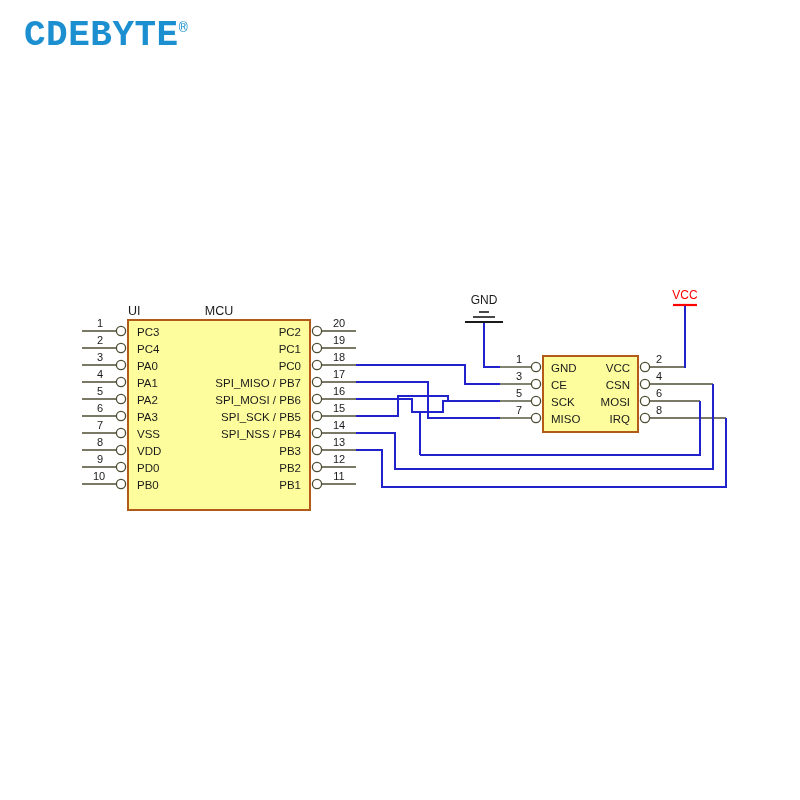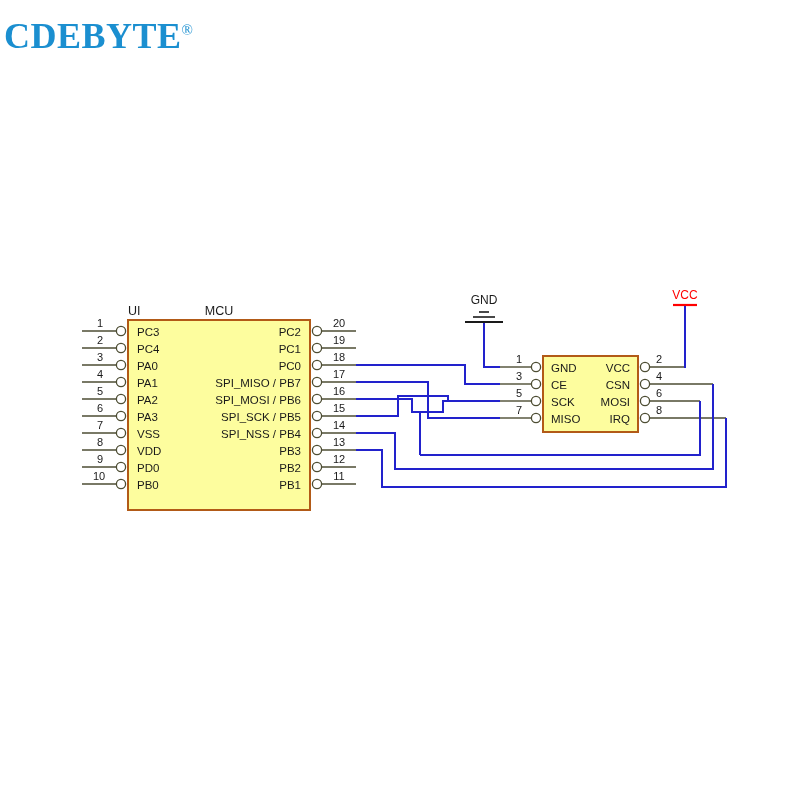--- a/index.html
+++ b/index.html
@@ -3,24 +3,24 @@
 <meta charset="utf-8">
 <style>
   html,body{margin:0;padding:0;}
   body{
     width:800px;height:800px;background:#ffffff;
     font-family:"Liberation Sans","DejaVu Sans",sans-serif;
     position:relative;overflow:hidden;
   }
   #stage{position:absolute;left:0;top:0;width:800px;height:800px;}
   #logo{
-    position:absolute;left:4px;top:18px;
+    position:absolute;left:24px;top:18px;
     font-size:36px;font-weight:bold;color:#1b8fd0;
     letter-spacing:0.5px;line-height:1;
-    font-family:Liberation Serif, serif;
+    font-family:Liberation Mono, monospace;
   }
   #logo .reg{font-size:15px;vertical-align:super;font-weight:normal;}
   svg{position:absolute;left:0;top:0;}
   .pinlabel{font-size:11.5px;fill:#1a1a1a;font-family:"Liberation Sans","DejaVu Sans",sans-serif;}
   .pinnum{font-size:11px;fill:#1a1a1a;font-family:"Liberation Sans","DejaVu Sans",sans-serif;}
   .blockcap{font-size:12.5px;fill:#1a1a1a;font-family:"Liberation Sans","DejaVu Sans",sans-serif;}
   .netlabel{font-size:12px;font-family:"Liberation Sans","DejaVu Sans",sans-serif;}
 </style>
 </head>
 <body>

